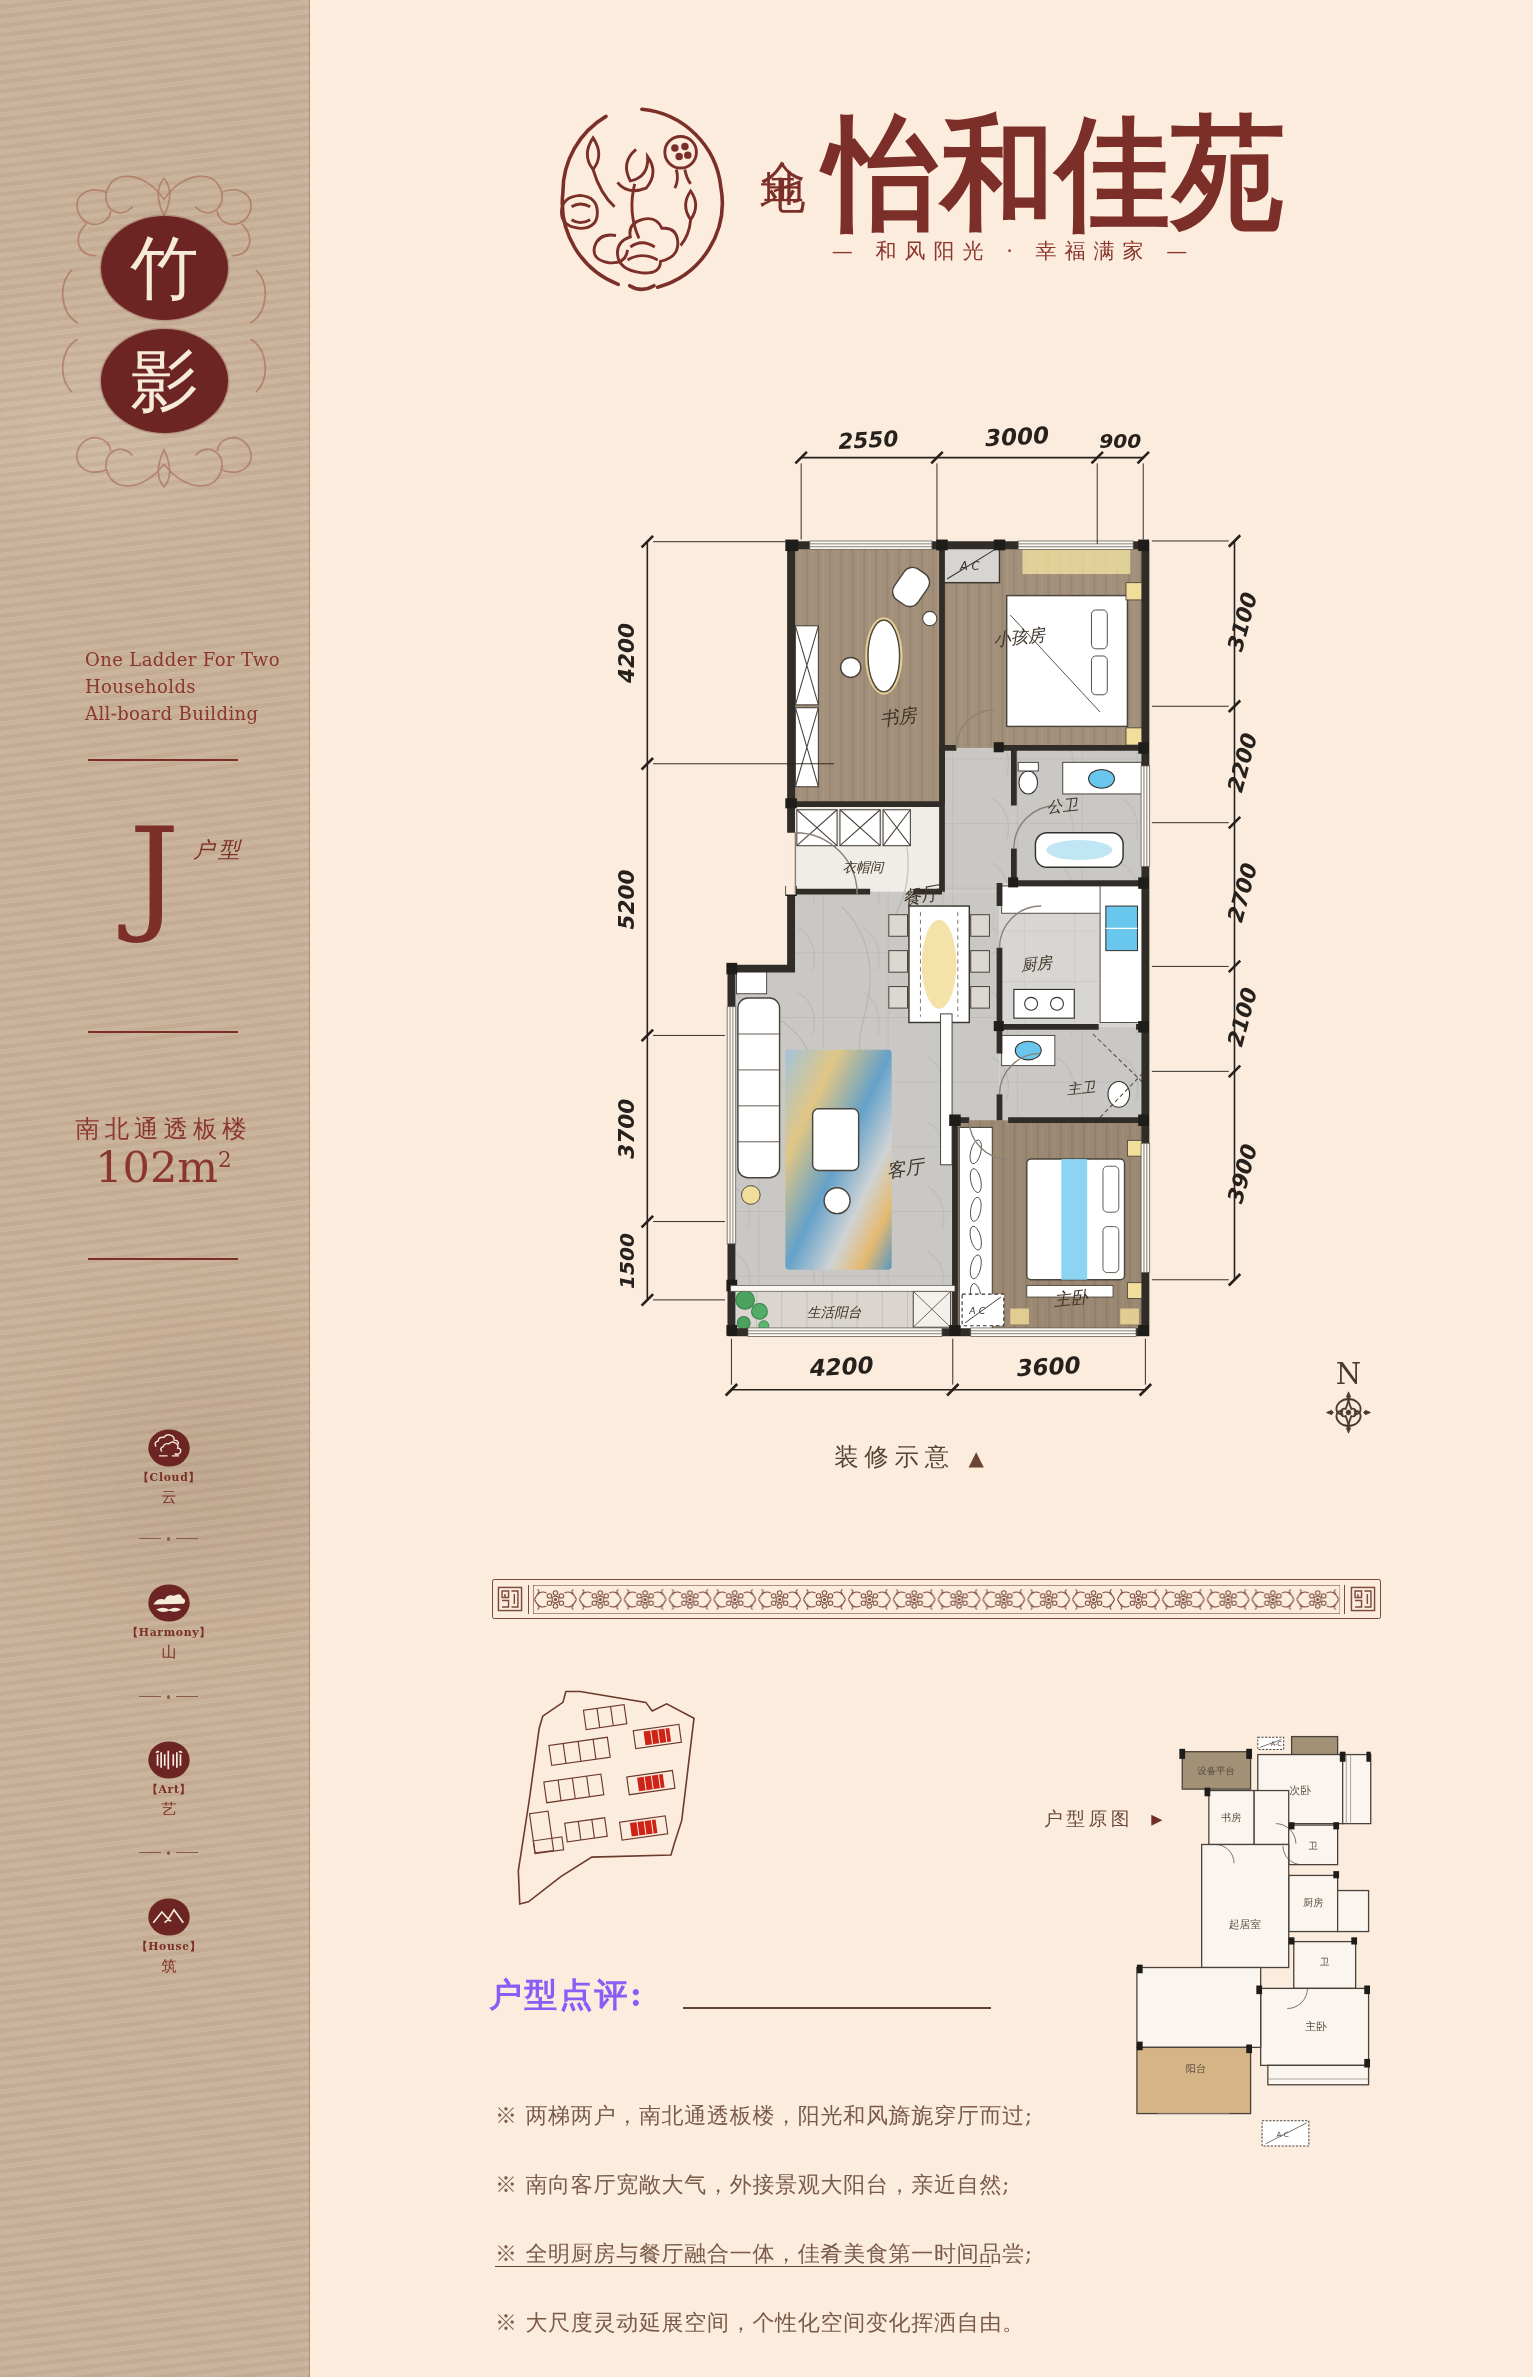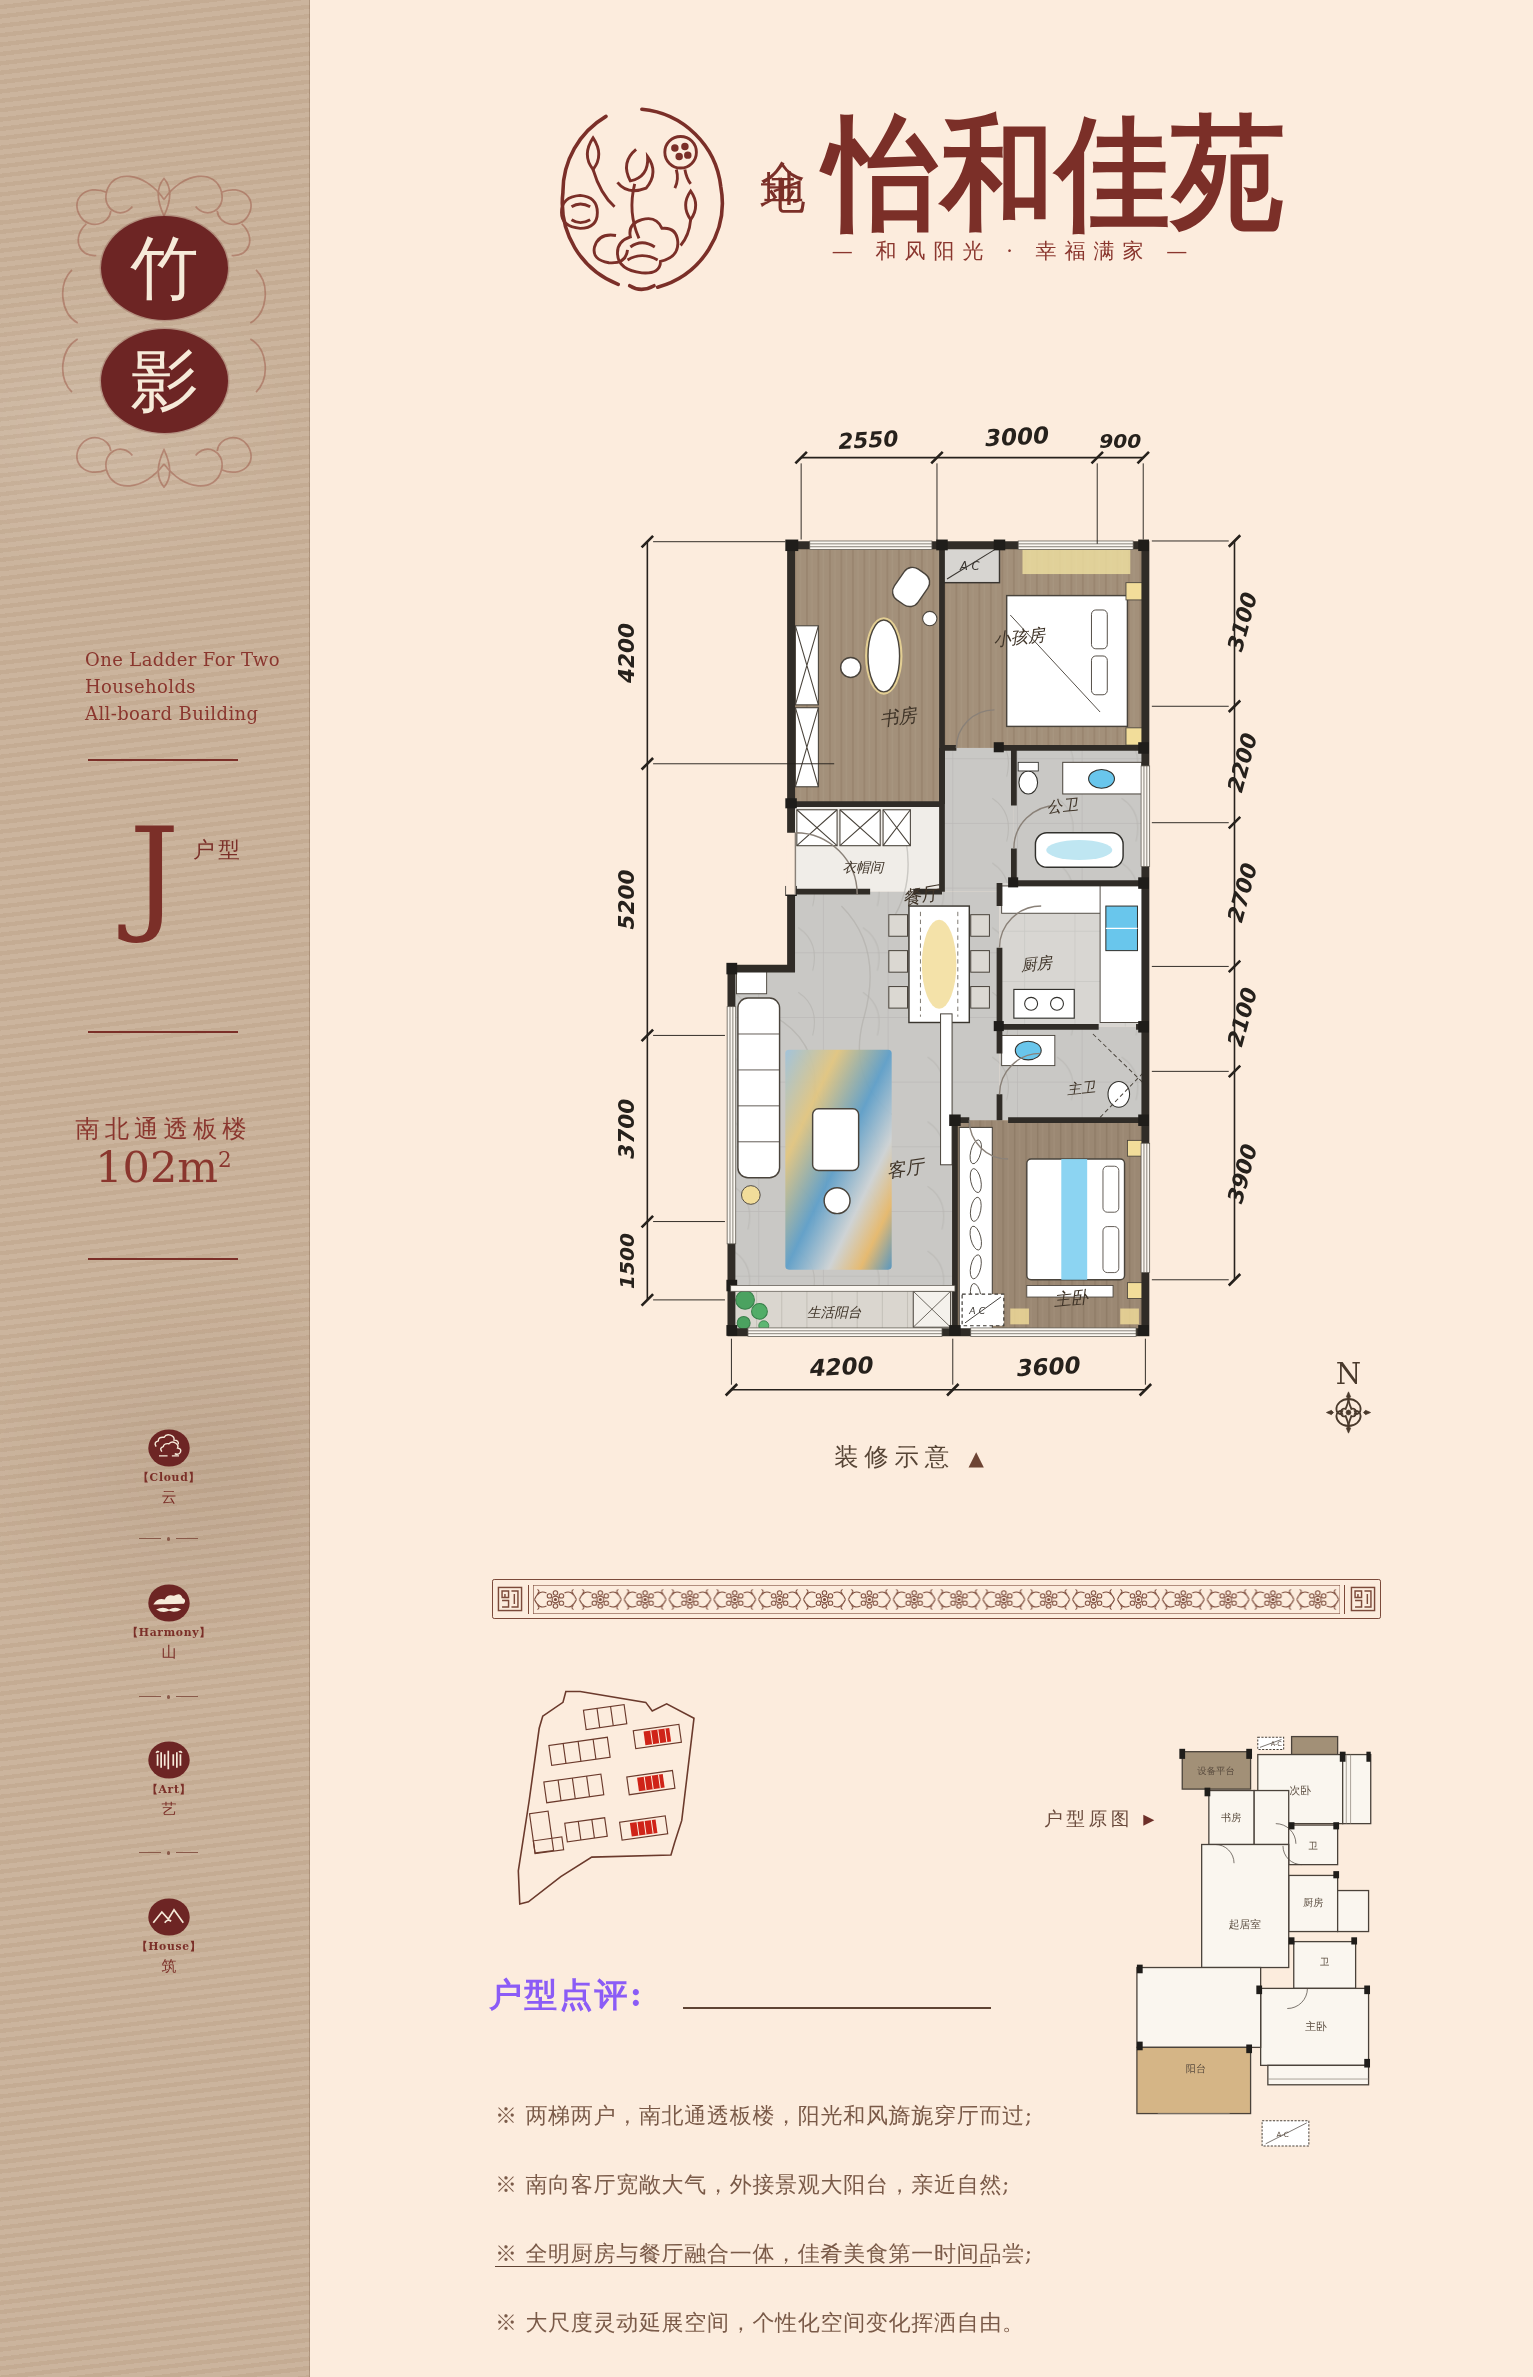--- a/index.html
+++ b/index.html
@@ -11,41 +11,41 @@
      background-image:
        repeating-linear-gradient(173deg, rgba(255,255,255,.05) 0 5px, rgba(120,90,60,.05) 5px 9.3px),
        radial-gradient(302px 216px at 30% 18%, rgba(255,255,255,.10), transparent 70%),
        radial-gradient(359px 302px at 70% 62%, rgba(110,80,50,.10), transparent 70%);
      border-right:0.7px solid rgba(90,60,40,.25);}
   .series-circle{border-radius:50%;background:#6d2524;display:flex;align-items:center;justify-content:center;
      color:#f6ead9;font-size:69px;line-height:1;box-shadow:0 0 0 1.4px rgba(109,37,36,.25);}
   .tagline{color:#8a362e;font-size:18px;line-height:1.5;letter-spacing:0.4px;}
   .rule{border-top:2.2px solid #7b2f28;}
   .unitJ{color:#7b2f28;font-size:126px;line-height:1;}
-  .unitSuffix{color:#7b2f28;font-size:21.6px;letter-spacing:3.6px;}
+  .unitSuffix{color:#7b2f28;font-size:21.6px;letter-spacing:3.6px;font-style:italic;}
   .areaLabel{color:#8a362e;font-size:24.4px;letter-spacing:5px;text-align:center;}
   .areaValue{color:#8a362e;font-size:43px;text-align:center;line-height:1;}
   .areaValue sup{font-size:21.6px;}
   .badge{width:144px;text-align:center;}
   .badge .en{color:#7b2f28;font-size:10.8px;font-weight:bold;letter-spacing:0.7px;}
   .badge .zh{color:#7b2f28;font-size:15px;margin-top:2.9px;}
   .mini-div{display:flex;align-items:center;justify-content:center;gap:5.8px;color:#8a5a4a;}
   .mini-div .l{width:21.6px;border-top:1.4px solid #8a5a4a;}
   .mini-div .d{width:3.6px;height:3.6px;background:#8a5a4a;border-radius:50%;}
   
   .brandPrefix{writing-mode:vertical-rl;color:#7b2f28;font-size:45px;letter-spacing:10px;line-height:1;}
   .brandName{color:#7b2f28;font-size:114px;font-weight:bold;line-height:1;letter-spacing:1.4px;
      font-family:"DejaVu Serif", serif; transform:scaleY(1.08);}
   .slogan{color:#8a362e;font-size:21px;letter-spacing:8px;text-align:center;}
   .brandEn{color:#8a362e;font-size:26px;letter-spacing:1.4px;text-align:center;font-weight:bold;}
   
   .planCaption{color:#574536;font-size:24.4px;letter-spacing:5.8px;text-align:center;}
   .planCaption .tri{color:#6d4434;font-size:20px;letter-spacing:0;}
   .compassN{color:#4a3a2c;font-size:29px;text-align:center;line-height:1;}
-  .origLabel{display:flex;align-items:center;gap:10px;color:#6b4b3d;font-size:18.7px;letter-spacing:3.6px;}
+  .origLabel{display:flex;align-items:center;gap:18px;color:#6b4b3d;font-size:18.7px;letter-spacing:3.6px;}
   .origLabel .tri{color:#6d2f28;font-size:14.4px;}
   
   #band{left:492px;top:1579px;width:889px;height:40px;border:1.4px solid #7b4a3a;border-radius:2.2px;
      display:flex;align-items:center;background:#fcecdd;box-sizing:border-box;padding:0 4.3px;}
   #band .sep{width:0;height:29px;border-left:1.4px solid #7b4a3a;margin:0 4.3px;}
   
   .reviewTitle{color:#8b5cf6;font-size:33px;font-weight:bold;letter-spacing:2.2px;}
   .reviewPoints{color:#7a5a48;font-size:22px;letter-spacing:0.7px;line-height:1.0;}
   .reviewPoints div{margin-bottom:35px;white-space:nowrap;margin-top:47px;}
   .hr2{border-top:2.2px solid #5f4434;}

